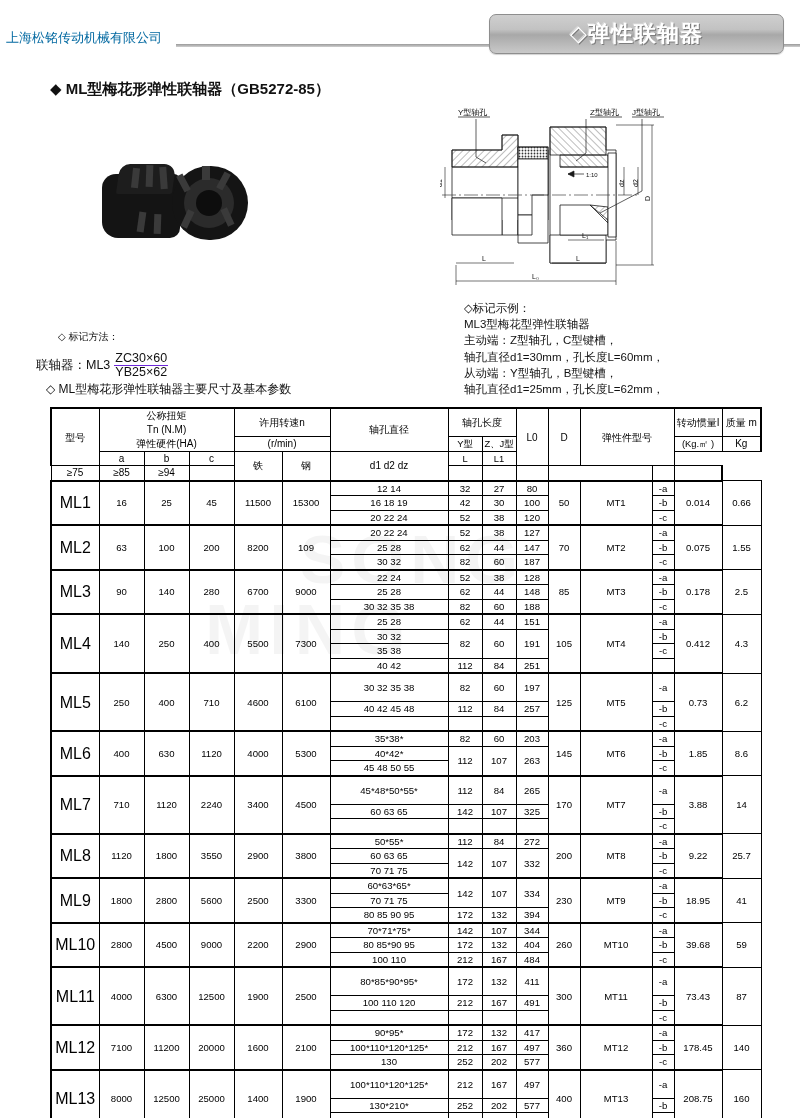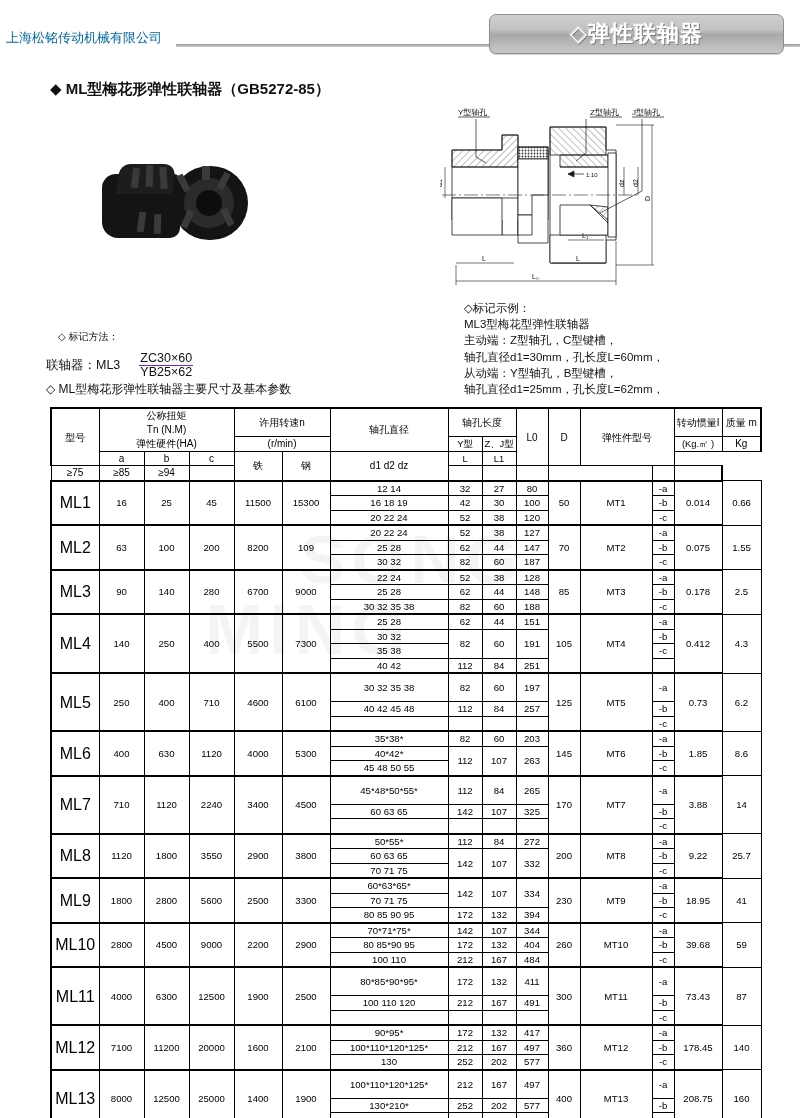--- a/index.html
+++ b/index.html
@@ -65,22 +65,22 @@
   #t4{left:50px;top:60px;width:7px;height:20px;transform:rotate(8deg);}
   #t5{left:66px;top:62px;width:7px;height:20px;transform:rotate(2deg);}
   #t6{left:92px;top:22px;width:7px;height:18px;transform:rotate(-28deg);}
   #t7{left:132px;top:20px;width:7px;height:18px;transform:rotate(28deg);}
   #t8{left:96px;top:58px;width:7px;height:18px;transform:rotate(25deg);}
   #t9{left:136px;top:56px;width:7px;height:18px;transform:rotate(-25deg);}
   #t10{left:114px;top:14px;width:8px;height:14px;}
 
   
   #mark-label{position:absolute;left:58px;top:330px;font-size:10px;white-space:nowrap;}
-  #mark-line{position:absolute;left:46px;top:352px;font-size:12.5px;white-space:nowrap;
-             display:flex;align-items:center;gap:19px;}
+  #mark-line{position:absolute;left:36px;top:352px;font-size:12.5px;white-space:nowrap;
+             display:flex;align-items:center;gap:4px;}
   #frac{display:inline-flex;flex-direction:column;line-height:13px;font-size:12.5px;}
   #frac .num{border-bottom:1px solid #6d28d9;padding:0 1px;}
   #frac .den{padding:0 1px;}
   #params-title{position:absolute;left:46px;top:381px;font-size:12px;white-space:nowrap;}
 
   
   #example{
     position:absolute;left:464px;top:300px;
     font-size:11.5px;line-height:16.2px;white-space:nowrap;
   }

